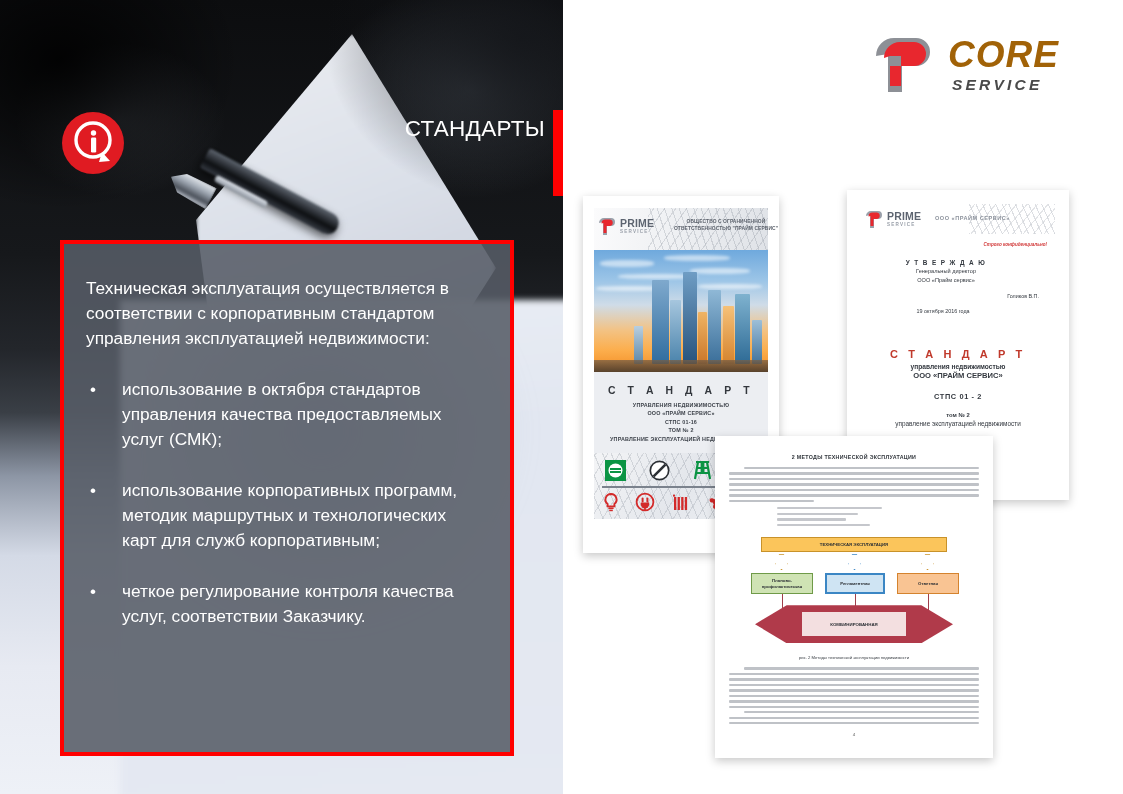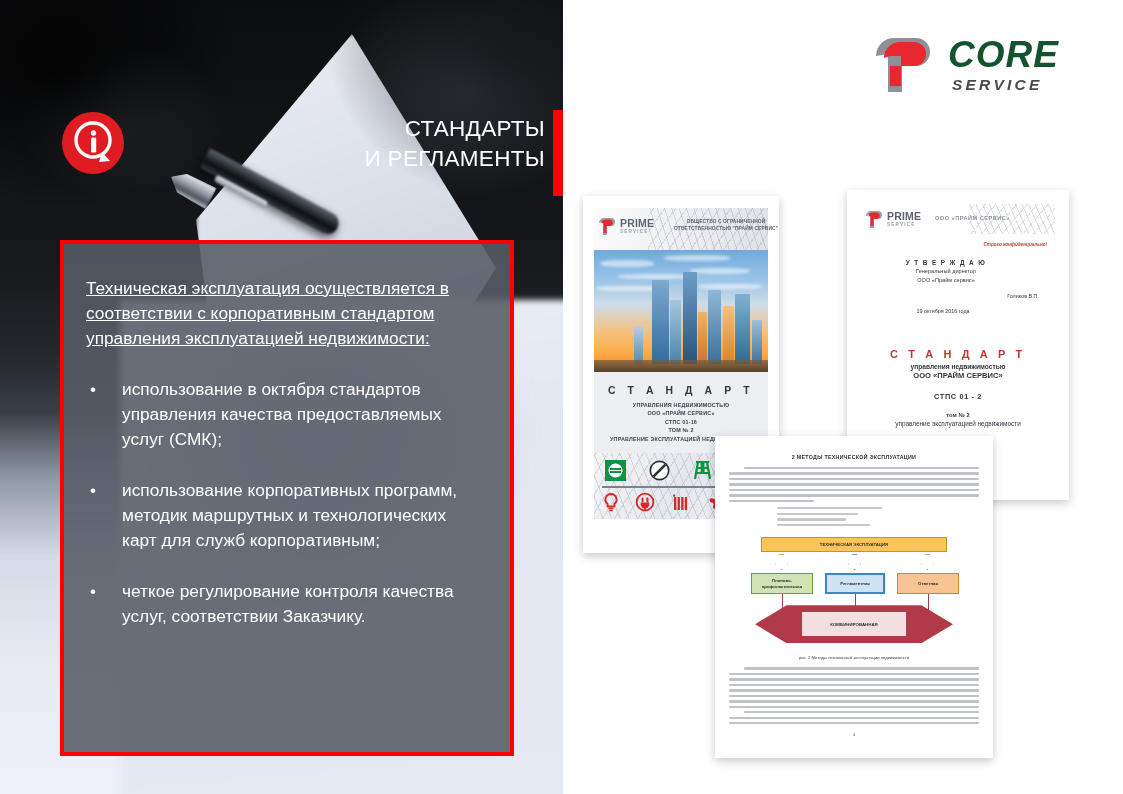--- a/index.html
+++ b/index.html
@@ -93,35 +93,35 @@
   
   #text-box{
     position:absolute; left:60px; top:240px; width:454px; height:516px;
     border:4px solid #ff0000;
     background:rgba(86,92,102,.88);
   }
   #text-box-inner{
     padding:32px 26px 10px 22px;
     color:#ffffff; font-size:17.3px; line-height:25px;
   }
-  .intro-para{ margin-bottom:5px;text-decoration:underline; }
+  .intro-para{ margin-bottom:5px; }
   .bullet-row{ display:flex; margin-top:26px; }
   .bullet-dot{ width:36px; flex:0 0 36px; font-size:17px; line-height:25px; padding-left:4px; }
   .bullet-text{ flex:1; }
 
   
   #right-panel{
     position:absolute; left:563px; top:0; width:560px; height:794px;
     background:#ffffff;
   }
   #core-logo{ position:absolute; left:305px; top:36px; width:212px; height:62px; }
   #core-mark{ position:absolute; left:0; top:0; width:64px; height:58px; }
   #core-word{
     position:absolute; left:80px; top:-2px;
-    color:#14532d; font-size:37px; font-weight:700; font-style:italic;
+    color:#a16207; font-size:37px; font-weight:700; font-style:italic;
     letter-spacing:1px; font-family:"Liberation Sans", sans-serif;
   }
   #core-sub{
     position:absolute; left:84px; top:40px;
     color:#4a4a4a; font-size:15.5px; font-weight:700; font-style:italic;
     letter-spacing:3.2px;
   }
   #right-heading{
     position:absolute; left:31px; top:112px; width:300px;
     color:#3b3b3b; font-size:20.5px; line-height:29px; font-weight:400;
@@ -249,21 +249,20 @@
       <path d="M31 11 a17 17 0 1 0 0 34 a17 17 0 1 0 0 -34 z" fill="none" stroke="#fff" stroke-width="3.4"></path>
       <path d="M40 40 l8 9 l-11 1 z" fill="#fff"></path>
       <circle cx="31.5" cy="21" r="2.7" fill="#fff"></circle>
       <rect x="29" y="25.5" width="5.2" height="15" rx="1.2" fill="#fff"></rect>
     </svg>
   </div>
 
 
   <div id="header-title">
     <div>СТАНДАРТЫ</div>
-    <div>И РЕГЛАМЕНТЫ</div>
   </div>
 
   <div id="header-red-bar"></div>
 
   <div id="text-box">
     <div id="text-box-inner">
       <div class="intro-para">Техническая эксплуатация осуществляется в соответствии с корпоративным  стандартом управления эксплуатацией недвижимости:</div>
 
       <div class="bullet-row">
         <div class="bullet-dot">•</div>

